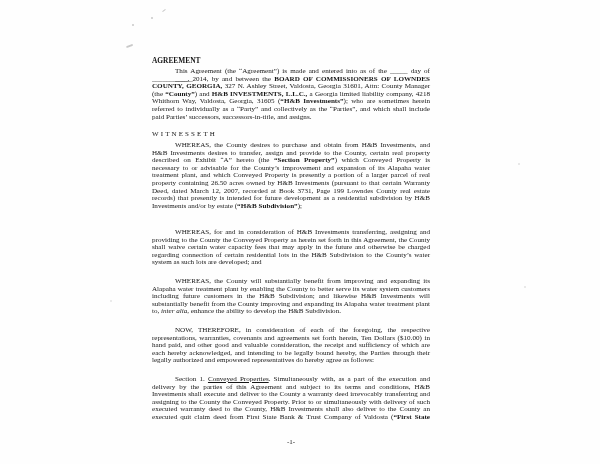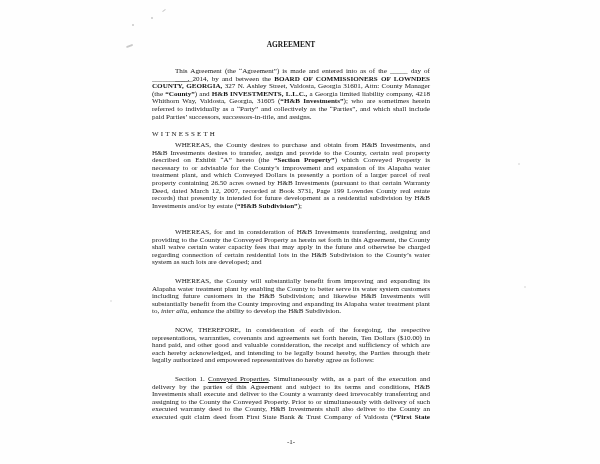--- a/index.html
+++ b/index.html
@@ -5,21 +5,21 @@
   html, body { margin: 0; padding: 0; }
   body {
     width: 600px; height: 464px; position: relative; overflow: hidden;
     background: #ffffff;
     font-family: "Liberation Serif", "DejaVu Serif", serif;
     color: #161616;
   }
   .page { position: absolute; left: 0; top: 0; width: 600px; height: 464px; background: #fefefe; }
   .col { position: absolute; left: 152px; width: 278px; }
   .title {
-    top: 41px; text-align: center; font-weight: bold; font-size: 7.4px; line-height: 8px;
+    top: 57px; text-align: left; font-weight: bold; font-size: 7.4px; line-height: 8px;
   }
   .heading {
     top: 130px; text-align: left; font-size: 7px; line-height: 8px; letter-spacing: 2.1px;
   }
   .para { font-size: 7.1px; line-height: 7.6px; }
   .p-intro { top: 68px; }
   .p-w1 { top: 142px; }
   .p-w2 { top: 229px; }
   .p-w3 { top: 278px; }
   .p-now { top: 327px; }
@@ -64,21 +64,21 @@
       <span class="line last"><span>paid Parties’ successors, successors-in-title, and assigns.</span></span>
     </div>
 
   <div class="col heading">WITNESSETH</div>
 
   <div class="col para p-w1">
       <span class="line first"><span>WHEREAS, the County desires to purchase and obtain from H&amp;B Investments, and</span></span>
       <span class="line"><span>H&amp;B Investments desires to transfer, assign and provide to the County, certain real property</span></span>
       <span class="line"><span>described on Exhibit “A” hereto (the </span><span class="seg-b">“Section Property”</span><span>) which Conveyed Property is</span></span>
       <span class="line"><span>necessary to or advisable for the County’s improvement and expansion of its Alapaha water</span></span>
-      <span class="line"><span>treatment plant, and which Conveyed Dollars is presently a portion of a larger parcel of real</span></span>
+      <span class="line"><span>treatment plant, and which Conveyed Property is presently a portion of a larger parcel of real</span></span>
       <span class="line"><span>property containing 26.50 acres owned by H&amp;B Investments (pursuant to that certain Warranty</span></span>
       <span class="line"><span>Deed, dated March 12, 2007, recorded at Book 3731, Page 199 Lowndes County real estate</span></span>
       <span class="line"><span>records) that presently is intended for future development as a residential subdivision by H&amp;B</span></span>
       <span class="line last"><span>Investments and/or by estate (</span><span class="seg-b">“H&amp;B Subdivision”</span><span>);</span></span>
     </div>
   <div class="col para p-w3">
       <span class="line first"><span>WHEREAS, the County will substantially benefit from improving and expanding its</span></span>
       <span class="line"><span>Alapaha water treatment plant by enabling the County to better serve its water system customers</span></span>
       <span class="line"><span>including future customers in the H&amp;B Subdivision; and likewise H&amp;B Investments will</span></span>
       <span class="line"><span>substantially benefit from the County improving and expanding its Alapaha water treatment plant</span></span>

